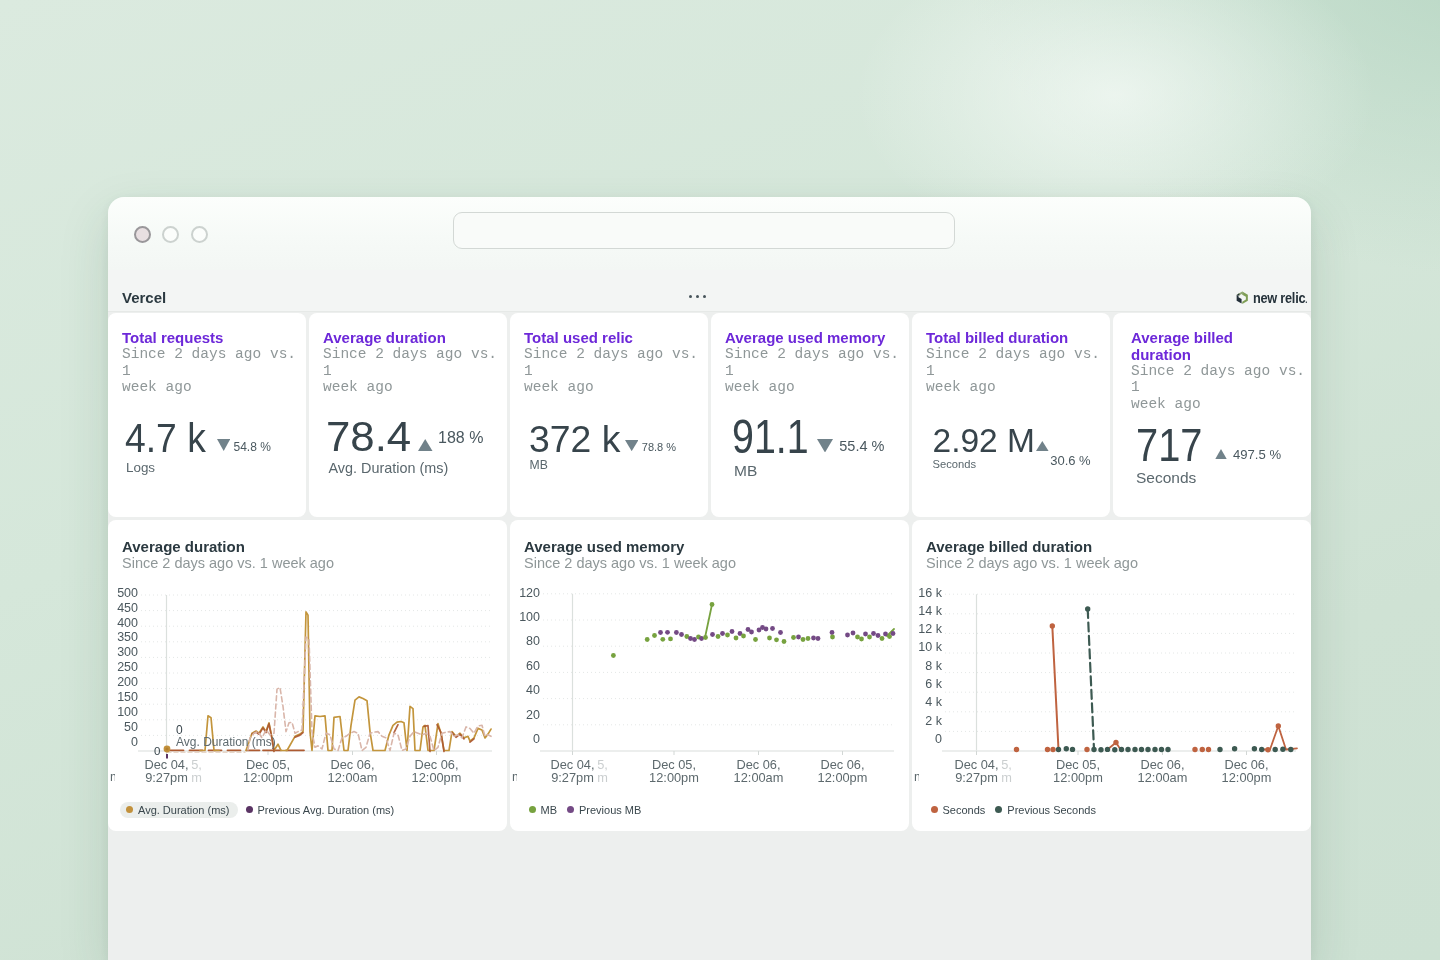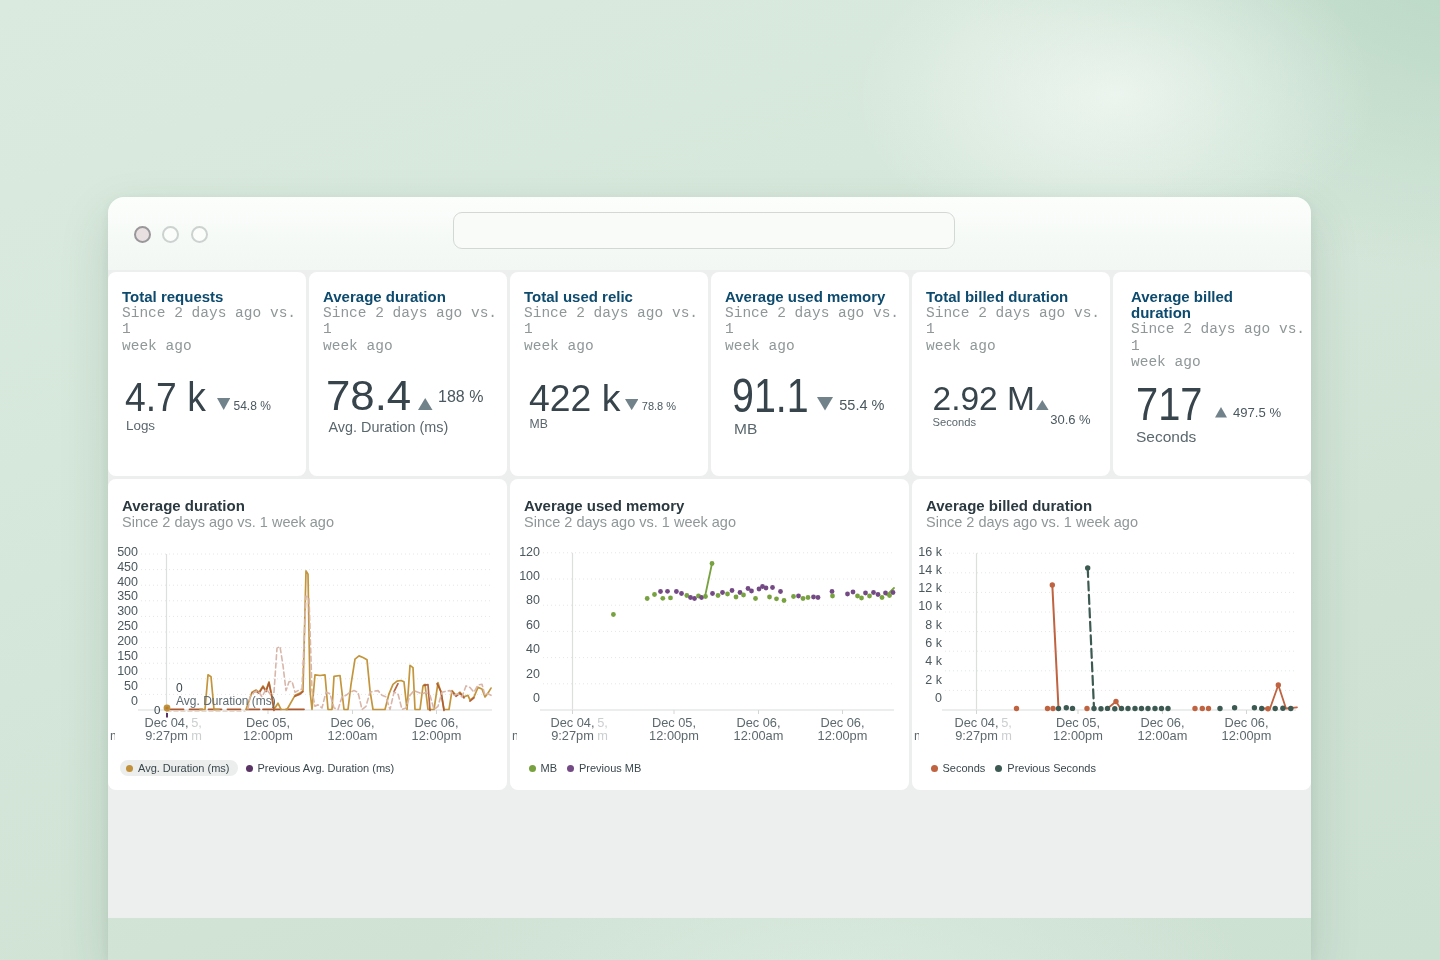--- a/index.html
+++ b/index.html
@@ -31,21 +31,21 @@
 .nrmark { position:absolute; left:0; top:2.5px; line-height:0; }
 .nrtext { position:absolute; left:17px; top:0; font-size:15px; font-weight:700;
   color:#25323a; letter-spacing:-0.3px; transform:scaleX(0.85); transform-origin:left top;
   white-space:nowrap; }
 .content { position:relative; background:#edefee; height:648px; padding-top:1.5px; }
 .grid { display:grid; grid-template-columns:repeat(12, 1fr); grid-template-rows:204px 311px;
   gap:3px; width:100%; }
 .card { background:#fff; border-radius:8px; position:relative; overflow:hidden; }
 .b { grid-column:span 2; }
 .c { grid-column:span 4; }
-.btitle { position:absolute; font-size:15px; font-weight:700; color:#0c4a6e; line-height:16.5px; }
+.btitle { position:absolute; font-size:15px; font-weight:700; color:#6d28d9; line-height:16.5px; }
 .bsub { position:absolute; font-size:14.5px; color:#8f9798; line-height:16.5px;font-family:Liberation Mono, monospace; }
 .bnum { position:absolute; color:#37444b; line-height:1; white-space:nowrap; transform-origin:left top; }
 .btri { position:absolute; line-height:0; }
 .bpct { position:absolute; color:#4a585f; line-height:1; white-space:nowrap; }
 .bunit { position:absolute; color:#5a676d; line-height:1; white-space:nowrap; }
 .ctitle { position:absolute; left:14px; top:18px; font-size:15px; font-weight:700; color:#2b3940; }
 .csub { position:absolute; left:14px; top:35px; font-size:14.5px; color:#8f9798; }
 .xlab { position:absolute; text-align:center; font-size:12.8px; line-height:13px; color:#5d696d; }
 .ghost { color:rgba(93,105,109,.33); }
 .legend { position:absolute; left:12px; top:281.5px; display:flex; align-items:center; font-size:11px; color:#3a474d; }
@@ -57,20 +57,33 @@
 .ghost0 { position:absolute; left:46px; top:225px; font-size:11.5px; color:#39464d; }
 </style></head>
 <body>
 <div class="win">
   <div class="chrome">
     <div class="tl tl1"></div>
       <div class="tl tl2"></div>
       <div class="tl tl3"></div>
     <div class="urlbar"></div>
   </div>
+  <div class="dhead">
+    <div class="dtitle">Vercel</div>
+    <div class="dots"><span></span><span></span><span></span></div>
+    <div class="nr">
+        <span class="nrmark"><svg width="12.5" height="13.5" viewBox="0 0 24 26">
+<path d="M12 1 L22.8 7.2 V18.8 L12 25 V20.6 L19 16.6 V11.2 L12 7.2 Z" fill="#7e9e55"></path>
+<path d="M12 1 L1.2 7.2 L4.8 9.3 L12 5.1 L15.6 7.2 Z" fill="#90a873"></path>
+<path d="M1.2 7.2 V18.8 L10.7 24.3 V15.5 L4.8 12.1 V9.3 Z" fill="#243039"></path>
+<path d="M2.2 6.6 L6.4 4.2 V9.0 Z" fill="#243039"></path>
+</svg></span>
+        <span class="nrtext">new relic<span style="font-size:9px">.</span></span>
+      </div>
+  </div>
   <div class="content">
     <div class="grid">
 <div class="card b">
   <div class="btitle" style="left:14px;top:17px">
             <div>Total requests</div>
           </div>
   <div class="bsub" style="left:14px;top:33px">Since 2 days ago vs. 1<br>week ago</div>
   <div class="bnum" style="left:16.5px;top:105.0px;font-size:40.5px;transform:scaleX(0.92)">4.7 k</div>
   <div class="btri" style="left:108.5px;top:126.4px"><svg width="13.3" height="11.9" viewBox="0 0 13.3 11.9">
               <polygon points="0,0 13.3,0 6.7,11.9" fill="#71828a"></polygon>
@@ -88,21 +101,21 @@
               <polygon points="7.2,0 14.5,11.9 0,11.9" fill="#71828a"></polygon>
             </svg></div>
   <div class="bpct" style="left:129px;top:117px;font-size:16px">188 %</div>
   <div class="bunit" style="left:19.5px;top:148.0px;font-size:14.4px">Avg. Duration (ms)</div>
 </div>
 <div class="card b">
   <div class="btitle" style="left:14px;top:17px">
             <div>Total used relic</div>
           </div>
   <div class="bsub" style="left:14px;top:33px">Since 2 days ago vs. 1<br>week ago</div>
-  <div class="bnum" style="left:18.5px;top:108.0px;font-size:37px;transform:scaleX(1.01)">422 k</div>
+  <div class="bnum" style="left:18.5px;top:108.0px;font-size:37px;transform:scaleX(1.01)">372 k</div>
   <div class="btri" style="left:115px;top:127.2px"><svg width="13.4" height="11.2" viewBox="0 0 13.4 11.2">
               <polygon points="0,0 13.4,0 6.7,11.2" fill="#71828a"></polygon>
             </svg></div>
   <div class="bpct" style="left:131.8px;top:129.0px;font-size:11px">78.8 %</div>
   <div class="bunit" style="left:19.5px;top:146.1px;font-size:12.2px">MB</div>
 </div>
 <div class="card b">
   <div class="btitle" style="left:14px;top:17px">
             <div>Average used memory</div>
           </div>

